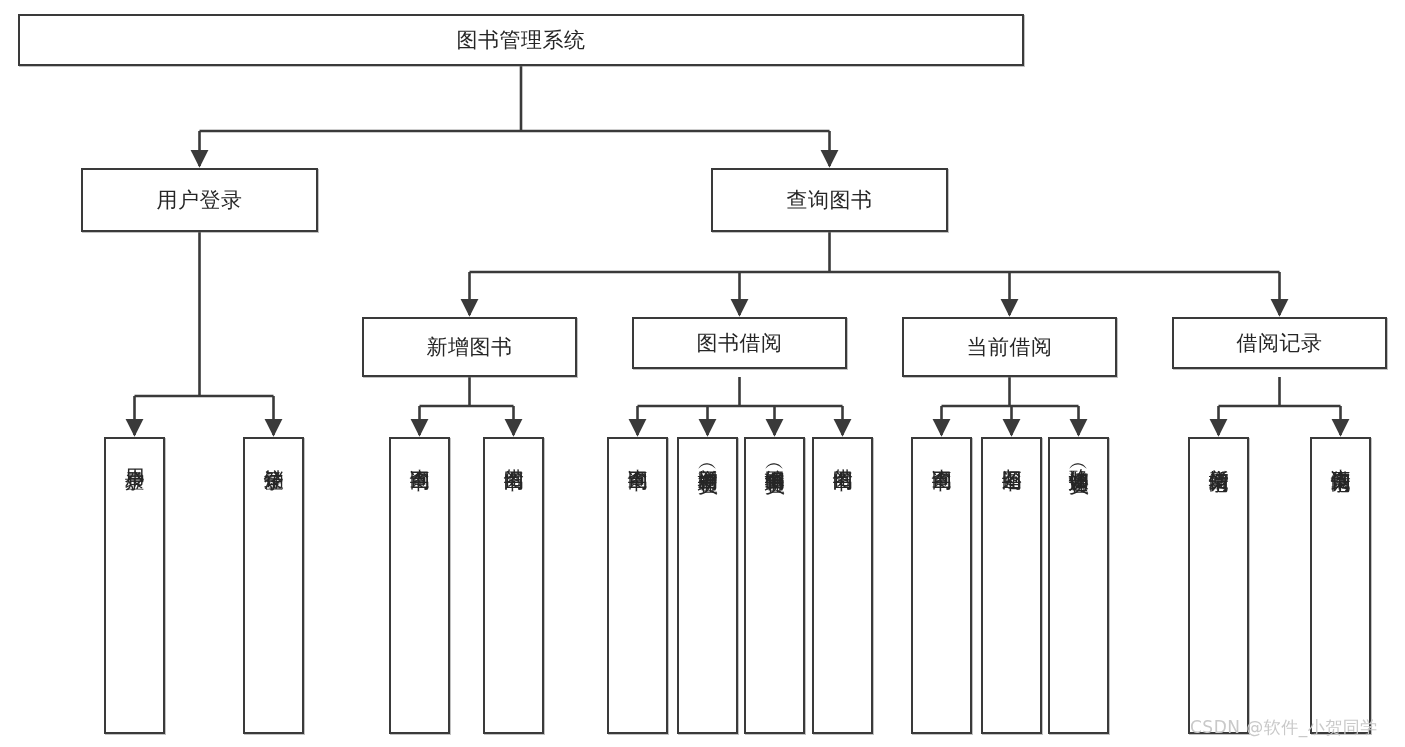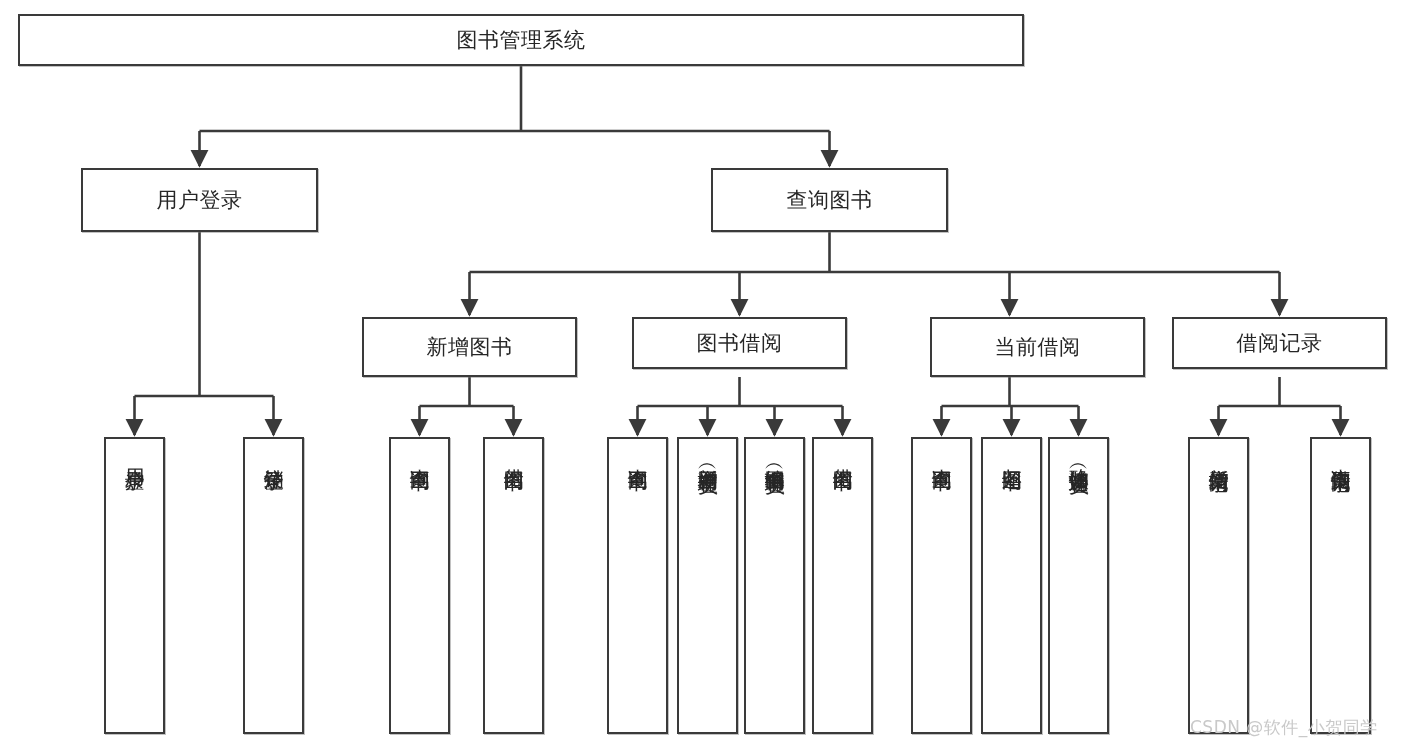--- a/index.html
+++ b/index.html
@@ -124,21 +124,21 @@
       </div>
       <div class="node horizontal" style="left: 711px; top: 168px; width: 237px; height: 64px;">
         <span class="label">查询图书</span>
       </div>
       <div class="node horizontal" style="left: 362px; top: 317px; width: 215px; height: 60px;">
         <span class="label">新增图书</span>
       </div>
       <div class="node horizontal" style="left: 632px; top: 317px; width: 215px; height: 52px;">
         <span class="label">图书借阅</span>
       </div>
-      <div class="node horizontal" style="left: 930px; top: 317px; width: 215px; height: 60px;">
+      <div class="node horizontal" style="left: 902px; top: 317px; width: 215px; height: 60px;">
         <span class="label">当前借阅</span>
       </div>
       <div class="node horizontal" style="left: 1172px; top: 317px; width: 215px; height: 52px;">
         <span class="label">借阅记录</span>
       </div>
       <div class="node vertical" style="left: 104px; top: 437px; width: 61px; height: 297px;">
         <span class="label">用户登录</span>
       </div>
       <div class="node vertical" style="left: 243px; top: 437px; width: 61px; height: 297px;">
         <span class="label">注销登录</span>

